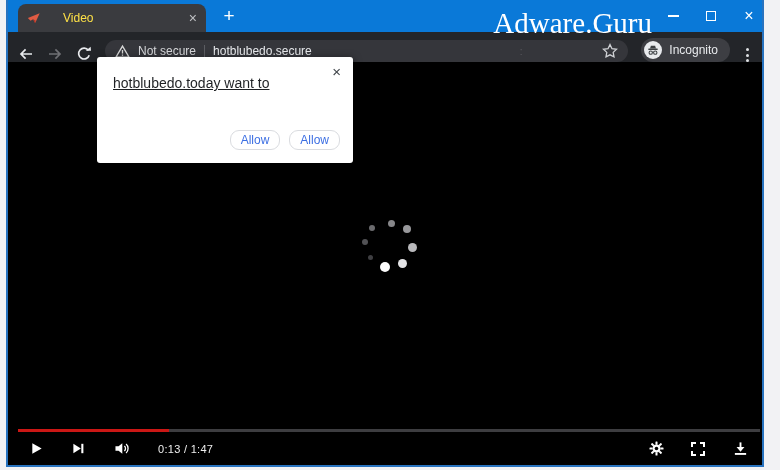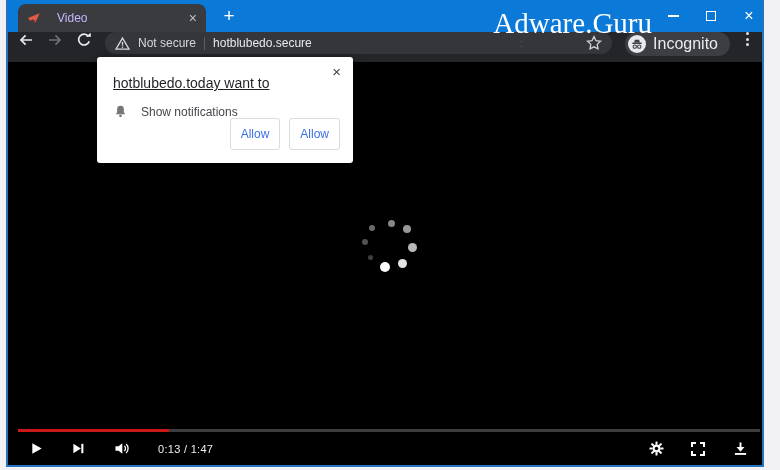--- a/index.html
+++ b/index.html
@@ -9,66 +9,66 @@
 
   .window { position:absolute; left:6px; top:0; width:758px; height:467px;
     background:#000; border:2px solid var(--window_border,#2873bf); border-top:none; }
 
   
   .titlebar { position:relative; height:32px; background:var(--titlebar,#0a79d8); }
   .tab { position:absolute; left:10px; top:4px; width:188px; height:28px;
     background:var(--tab,#3a3b3f); border-radius:8px 8px 0 0;
     display:flex; align-items:center; padding:0 9px; }
   .favicon { width:14px; height:14px; flex:0 0 auto; }
-  .tab-label { margin-left:16px; font-size:12px; color:#c4b5fd; flex:1 1 auto;
+  .tab-label { margin-left:22px; font-size:12px; color:#fde047; flex:1 1 auto;
     white-space:nowrap; overflow:hidden; }
   .tab-close { color:#bfc0c3; font-size:14px; line-height:14px; cursor:default; }
   .newtab { position:absolute; left:207px; top:0; width:28px; height:32px;
     display:flex; align-items:center; justify-content:center;
     color:#fff; font-size:19px; font-weight:300; }
   .watermark { position:absolute; right:110px; top:8px; height:32px; line-height:31px;
     font-family:"Liberation Serif","DejaVu Serif",serif; font-size:29px; color:#fff; }
   .winbtns { position:absolute; right:7px; top:0; height:32px;
     display:flex; align-items:center; gap:26px; }
   .winbtn { width:12px; height:14px; display:flex; align-items:center; justify-content:center; }
   .min-bar { width:11px; height:2px; background:#fff; }
   .max-box { width:10px; height:10px; border:1.5px solid #fff; }
   .close-x { color:#fff; font-size:16px; line-height:14px; }
 
   
   .toolbar { height:30px; background:var(--toolbar,#232529);
-    display:flex; align-items:flex-start; padding:0 10px; gap:13px; }
+    display:flex; align-items:flex-end; padding:0 10px; gap:13px; }
   .navicon { width:16px; height:16px; flex:0 0 auto; }
   .omnibox { flex:1 1 auto; min-width:0; height:22px; border-radius:12px;
     background:var(--omnibox,#35363b); display:flex; align-items:center;
     padding:0 10px; gap:8px; }
   .sec-label { font-size:12px; color:#d6d7da; white-space:nowrap; }
   .omni-sep { width:1px; height:13px; background:#5c5d62; }
   .url-text { font-size:12px; color:#e8eaed; white-space:nowrap; }
   .omni-spacer { flex:1 1 auto; min-width:0; font-size:10px; color:#5a5b5f; }
   .omni-spacer span { margin-left:200px; }
   .incog { height:24px; border-radius:12px; background:var(--incognito_pill,#3d3e43);
     display:flex; align-items:center; gap:7px; padding:0 12px 0 3px; flex:0 0 auto; }
   .incog-circle { width:18px; height:18px; border-radius:50%; background:#e8eaed;
     display:flex; align-items:center; justify-content:center; }
-  .incog-label { font-size:16px; color:#e8eaed; }
+  .incog-label { font-size:12px; color:#e8eaed; }
   .kebab { display:flex; flex-direction:column; gap:2.5px; padding:0 3px; }
   .kebab i { width:3px; height:3px; border-radius:50%; background:#dfe1e4; }
 
   
   .dialog { position:absolute; left:89px; top:57px; width:256px; height:106px;
     background:#fff; border-radius:3px; box-shadow:0 2px 8px rgba(0,0,0,.55); z-index:20; }
   .dialog-close { position:absolute; top:7px; right:12px; color:#40454a;
     font-size:15px; line-height:15px; }
   .dialog-title { padding:18px 30px 0 16px; font-size:14px; color:#1f2124;text-decoration:underline; }
   .perm-row { margin:13px 0 0 16px; display:flex; align-items:center; gap:13px; }
   .perm-text { font-size:12px; color:#43474c; }
   .dialog-btns { position:absolute; right:13px; bottom:13px; display:flex; gap:9px; }
-  .dlg-btn { min-width:48px; height:32px; padding:0 10px; background:#fff;
-    border:1px solid #dadce0; border-radius:3px; font-size:12px; font-weight:500;
+  .dlg-btn { min-width:48px; height:20px; padding:0 10px; background:#fff;
+    border:1px solid #dadce0; border-radius:9px; font-size:12px; font-weight:500;
     color:var(--accent_blue,#3c6fe3); font-family:inherit;text-align:center; }
 
   
   .spinner { position:absolute; left:351px; top:216px; width:62px; height:58px; z-index:5; }
   .spinner i { position:absolute; border-radius:50%; }
 
   
   .controls { position:absolute; left:0; right:0; bottom:0; height:36px; z-index:6; }
   .progress { margin:0 2px 0 10px; height:3px; background:var(--progress_track,#3d3d40);
     position:relative; }
@@ -155,27 +155,20 @@
     <div class="kebab">
         <i></i>
         <i></i>
         <i></i>
       </div>
   </div>
 
   <div class="dialog">
     <span class="dialog-close">×</span>
     <div class="dialog-title">hotblubedo.today want to</div>
-    <div class="perm-row">
-      <svg viewBox="0 0 16 16" style="width:15px;height:15px">
-        <path d="M8 1.8a3.6 3.6 0 0 0-3.6 3.6v3.4L3 10.9h10l-1.4-2.1V5.4A3.6 3.6 0 0 0 8 1.8z" fill="#757779"></path>
-        <circle cx="8" cy="12.6" r="1.4" fill="#757779"></circle>
-      </svg>
-      <span class="perm-text">Show notifications</span>
-    </div>
     <div class="dialog-btns">
       <button class="dlg-btn">Allow</button>
       <button class="dlg-btn">Allow</button>
     </div>
   </div>
 
   <div class="spinner">
     <i style="left:28.5px;top:3.5px;width:7px;height:7px;background:#87878a"></i>
     <i style="left:44px;top:9px;width:8px;height:8px;background:#98989b"></i>
     <i style="left:48.5px;top:26.5px;width:9px;height:9px;background:#b9b9bc"></i>

